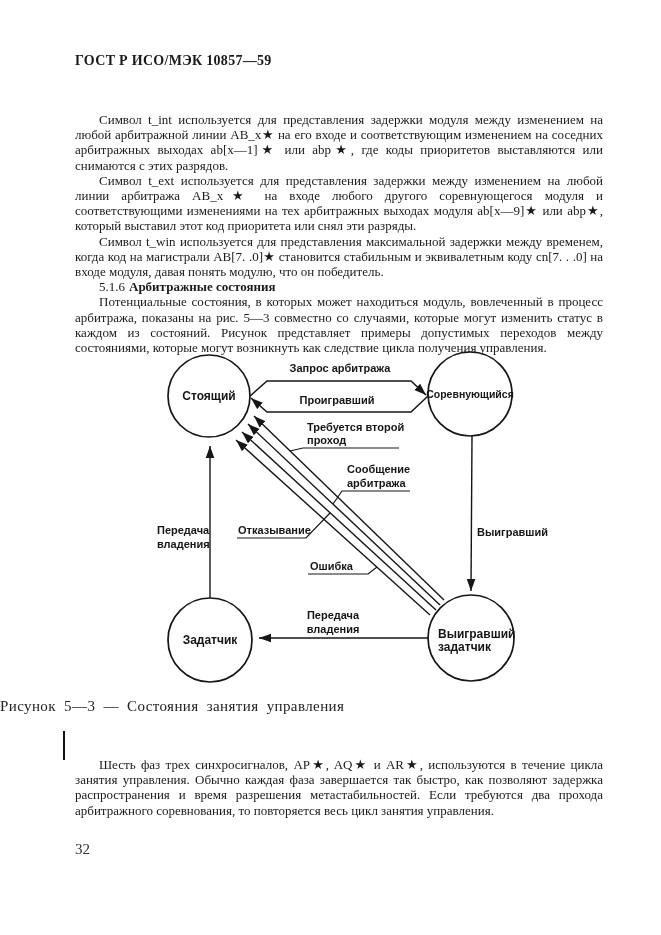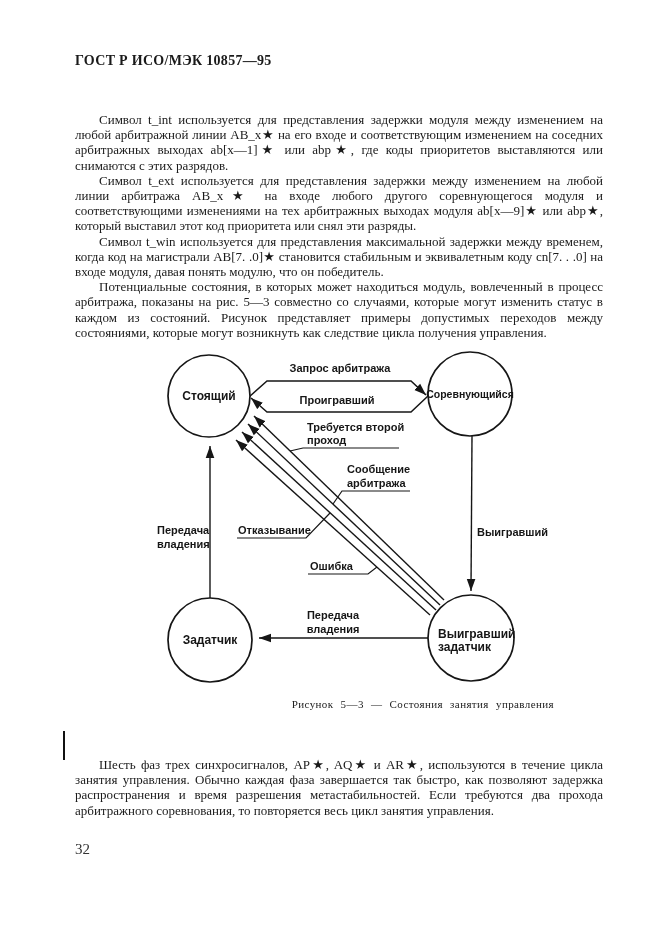--- a/index.html
+++ b/index.html
@@ -20,43 +20,44 @@
   .tb-bottom{top:729px;}
   .text-block p{margin:0;text-indent:24px;}
   .text-block p.h{font-size:13px;}
   .text-block p.h .num{margin-right:4px;}
   .text-block p.h b{font-weight:bold;}
   .change-bar{
     position:absolute;left:63px;top:731px;width:2px;height:29px;background:#111;
   }
   .figure-svg{position:absolute;left:0;top:348px;}
   .fig-caption{
-    position:absolute;left:0;top:698px;width:554px;text-align:right;
-    font-size:11px;word-spacing:4px;letter-spacing:.4px;color:#222;
+    position:absolute;left:0;top:698px;width:554px;text-align:left;
+    font-size:15px;word-spacing:4px;letter-spacing:.4px;color:#222;
   }
   .page-number{
     position:absolute;left:75px;top:841px;font-size:15px;color:#333;
   }
   svg text{
     font-family:"Liberation Sans","DejaVu Sans",sans-serif;
     font-weight:bold;fill:#161616;
   }
   svg .lbl{font-size:11px;}
   svg .state{font-size:12px;}
   svg .state-small{font-size:10.5px;}
 </style>
 </head>
 <body>
 
-<div class="page-header">ГОСТ Р ИСО/МЭК 10857—95</div>
+<div class="page-header">ГОСТ Р ИСО/МЭК 10857—59</div>
 
 <div class="text-block tb-top">
   <p>Символ t_int используется для представления задержки модуля между изменением на любой арбитражной линии AB_x★ на его входе и соответствующим изменением на соседних арбитражных выходах ab[x—1]★ или abp★, где коды приоритетов выставляются или снимаются с этих разрядов.</p>
   <p>Символ t_ext используется для представления задержки между изменением на любой линии арбитража AB_x★ на входе любого другого соревнующегося модуля и соответствующими изменениями на тех арбитражных выходах модуля ab[x—9]★ или abp★, который выставил этот код приоритета или снял эти разряды.</p>
   <p>Символ t_win используется для представления максимальной задержки между временем, когда код на магистрали AB[7. .0]★ становится стабильным и эквивалетным коду cn[7. . .0] на входе модуля, давая понять модулю, что он победитель.</p>
+  <p class="h"><span class="num">5.1.6</span><b>Арбитражные состояния</b></p>
   <p>Потенциальные состояния, в которых может находиться модуль, вовлеченный в процесс арбитража, показаны на рис. 5—3 совместно со случаями, которые могут изменить статус в каждом из состояний. Рисунок представляет примеры допустимых переходов между состояниями, которые могут возникнуть как следствие цикла получения управления.</p>
 </div>
 
 <svg class="figure-svg" width="661" height="348" viewBox="0 0 661 348" xmlns="http://www.w3.org/2000/svg">
   <defs>
     <marker id="arr" markerUnits="userSpaceOnUse" markerWidth="13" markerHeight="10" refX="12" refY="0" orient="auto" viewBox="0 -5 13 10">
       <path d="M12,0 L0,4.3 L0,-4.3 Z" fill="#161616"></path>
     </marker>
   </defs>
 

